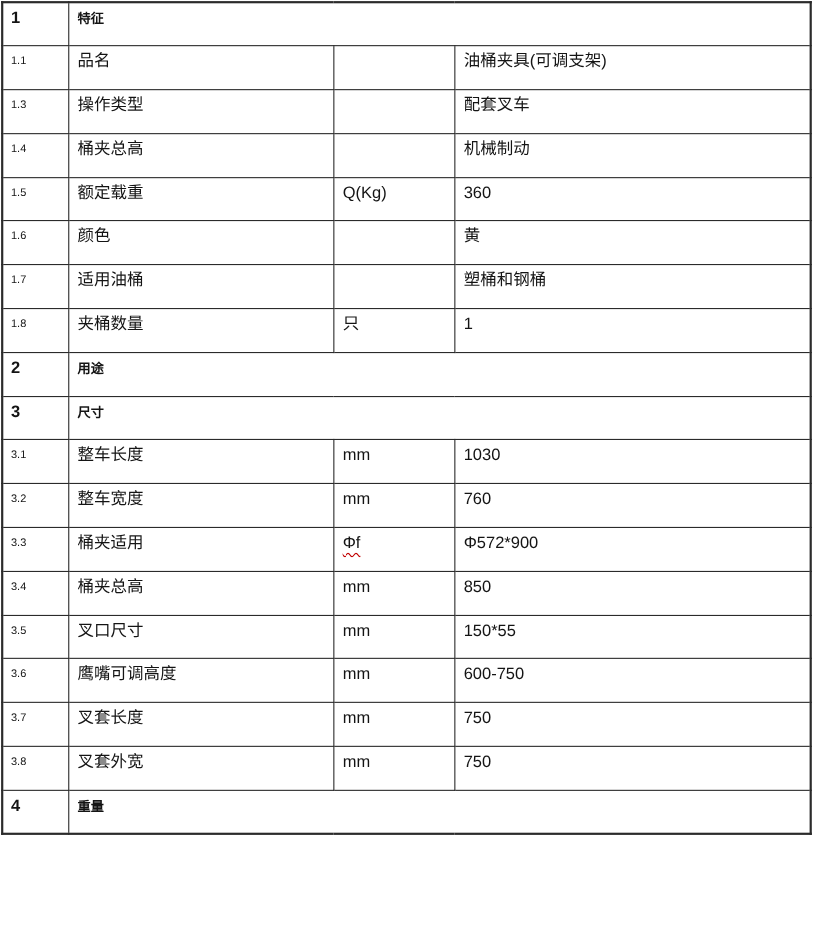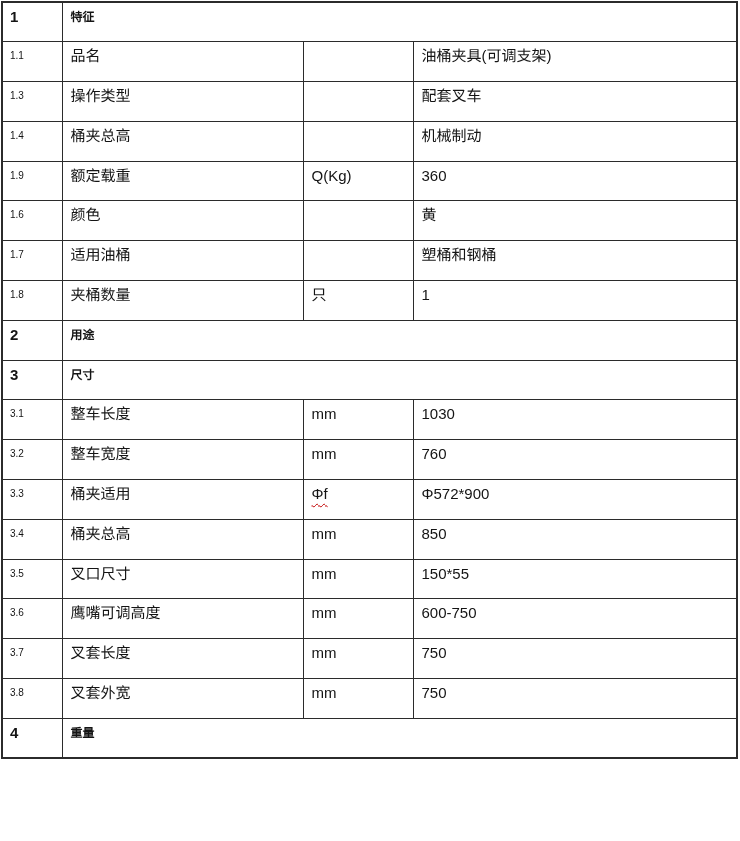--- a/index.html
+++ b/index.html
@@ -81,21 +81,21 @@
           <td class="col-unit"></td>
           <td class="col-value">配套叉车</td>
         </tr>
         <tr>
           <td class="col-num">1.4</td>
           <td class="col-name">桶夹总高</td>
           <td class="col-unit"></td>
           <td class="col-value">机械制动</td>
         </tr>
         <tr>
-          <td class="col-num">1.9</td>
+          <td class="col-num">1.5</td>
           <td class="col-name">额定载重</td>
           <td class="col-unit">Q(Kg)</td>
           <td class="col-value">360</td>
         </tr>
         <tr>
           <td class="col-num">1.6</td>
           <td class="col-name">颜色</td>
           <td class="col-unit"></td>
           <td class="col-value">黄</td>
         </tr>

